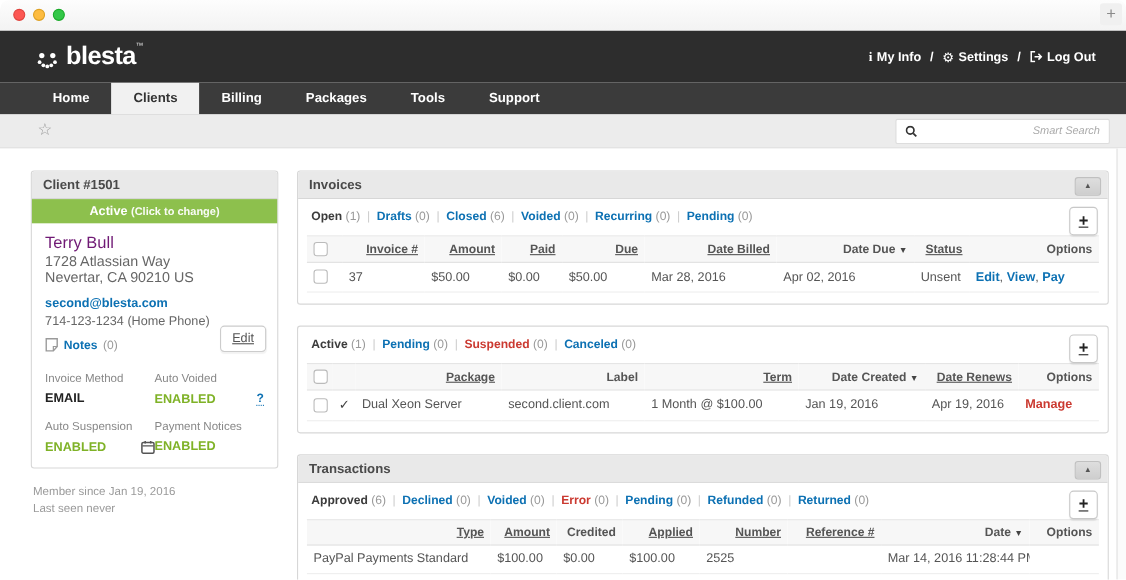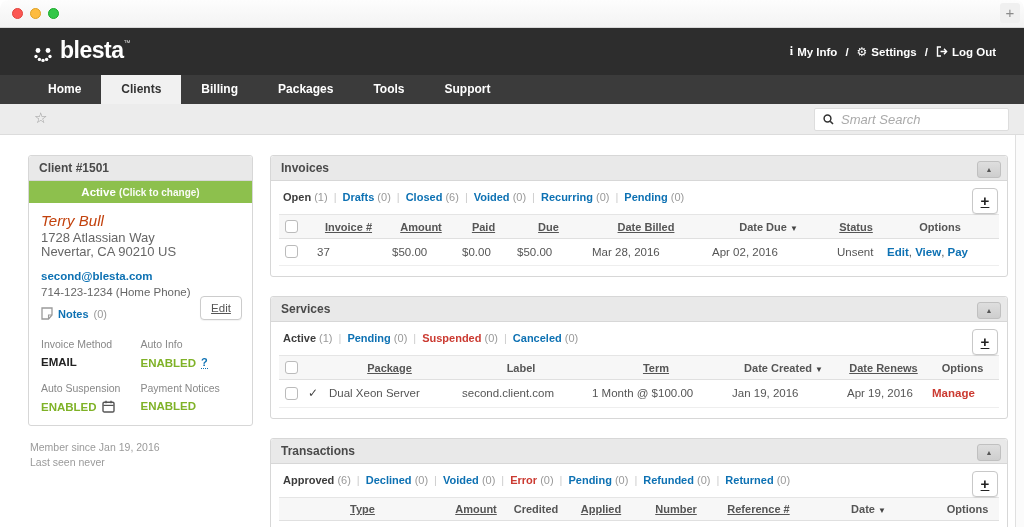--- a/index.html
+++ b/index.html
@@ -30,71 +30,71 @@
 
   
   .nav { height:29px; background:#3b3b3b; display:flex; padding-left:28px; }
   .tab { height:29px; line-height:29px; padding:0 20px; font-size:12px; font-weight:bold; color:#fff; text-decoration:none; }
   .tab.active { background:#f1f1f1; color:#333; }
 
   
   .subbar { position:relative; height:31px; background:#ececec; border-bottom:1px solid #dcdcdc; }
   .star { position:absolute; left:34px; top:5px; font-size:15px; color:#9a9a9a; }
   .search { position:absolute; right:15px; top:4px; width:195px; height:23px; background:#fff; border:1px solid #ddd; border-radius:2px; display:flex; align-items:center; padding:0 8px; gap:7px; }
-  .search input { border:none; outline:none; flex:1; font-size:13px; font-style:italic; color:#666; background:transparent; font-family:inherit; }
+  .search input { border:none; outline:none; flex:1; font-size:10px; font-style:italic; color:#666; background:transparent; font-family:inherit;text-align:right; }
   .search input::placeholder { color:#aaa; font-style:italic; }
 
   
   .content { position:relative; display:flex; align-items:flex-start; padding:20px 16px 0 28px; gap:17px; background:#fff; height:392px; }
   .scrollstrip { position:absolute; right:0; top:135px; bottom:0; width:9px; background:#fbfbfb; border-left:1px solid #e0e0e0; }
 
   
   .panel { border:1px solid #d7d7d7; border-radius:3px; background:#fff; }
   .panel-head { position:relative; height:25px; background:#e9e9e9; border-bottom:1px solid #d7d7d7; border-radius:3px 3px 0 0; display:flex; align-items:center; padding:0 10px; }
   .panel-title { font-size:12px; font-weight:bold; color:#4a4a4a; }
   .collapse-btn { position:absolute; right:6px; top:5px; width:24px; height:17px; background:linear-gradient(#dedede,#cecece); border:1px solid #c0c0c0; border-radius:3px; font-size:7px; color:#555; text-align:center; line-height:16px; }
 
   
   .sidebar { width:225px; flex:none; }
   .sb-panel { border:1px solid #d7d7d7; border-radius:3px; background:#fff; }
   .banner { height:22px; background:#8dc04d; color:#fff; text-align:center; line-height:22px; font-size:11.5px; }
   .banner b { font-weight:bold; }
   .banner .hint { font-size:10px; font-weight:bold; opacity:.95; }
   .contact { position:relative; padding:9px 12px 8px; }
-  .client-name { font-size:15px; color:#c2410c; font-weight:normal; margin-bottom:2px;font-style:italic; }
+  .client-name { font-size:15px; color:#701a75; font-weight:normal; margin-bottom:2px; }
   .addr { font-size:13px; color:#666; line-height:14px; }
   .email { display:inline-block; margin-top:11px; font-size:11.5px; font-weight:bold; color:#0d71b3; text-decoration:none; }
   .phone { font-size:11.5px; color:#666; margin-top:2px; }
   .ico-row { display:flex; align-items:center; gap:5px; margin-top:9px; font-size:11px; font-weight:bold; }
   .ico-row a { color:#0d71b3; text-decoration:none; }
   .ico-row .count { color:#999; font-weight:normal; }
   .edit-btn { position:absolute; right:10px; bottom:8px; width:42px; height:24px; background:#fff; border:1px solid #ccc; border-radius:4px; font-size:11.5px; color:#555; text-align:center; line-height:22px; box-shadow:0 1px 1px rgba(0,0,0,.05); }
   .memberof { border-top:1px solid #e3e3e3; border-bottom:1px solid #e3e3e3; padding:9px 12px; font-size:11px; font-weight:bold; color:#666; }
   .memberof .badge { background:#dcdcdc; color:#333; padding:1px 4px; border-radius:2px; font-weight:bold; }
   .settings-grid { display:grid; grid-template-columns:1fr 1fr; padding:10px 12px 12px; row-gap:13px; }
   .set-label { font-size:10.5px; color:#888; margin-bottom:6px; }
   .set-value { font-size:11.5px; font-weight:bold; color:#222; display:flex; align-items:center; gap:5px; }
-  .set-value.green { color:#7fb227; }
+  .set-value.green { color:#7fb227;justify-content:space-between; }
   .qmark { color:#0d71b3; font-weight:bold; text-decoration:none; border-bottom:1px dotted #0d71b3; font-size:11px; }
   .meta { margin:14px 2px 0; font-size:10.5px; color:#9a9a9a; line-height:14px; }
 
   
   .main { flex:1; min-width:0; }
   .main .panel { margin-bottom:19px; }
   .panel-body { position:relative; padding:0 0 10px; }
   .filter-row { padding:10px 12px 9px; font-size:11px; font-weight:bold; color:#555; }
   .fitem { text-decoration:none; color:#0d71b3; }
   .fitem .cnt { color:#999; font-weight:normal; }
   .fitem.cur { color:#3c3c3c; }
   .fitem.red { color:#cb3a31;margin-top:40px; }
   .fsep { color:#ccc; font-weight:normal; margin:0 6px; }
   .add-btn { position:absolute; right:9px; top:7px; width:26px; height:26px; background:#fff; border:1px solid #c8c8c8; border-radius:4px; font-size:15px; font-weight:bold; color:#222; text-align:center; line-height:24px; box-shadow:0 1px 1px rgba(0,0,0,.07); }
 
   table.grid { width:calc(100% - 16px); margin:2px 8px 0; border-collapse:collapse; table-layout:fixed; font-size:11.5px; color:#555; }
-  table.grid th { background:#f7f7f7; font-size:11px; font-weight:bold; color:#555; text-align:center; padding:5px 6px; border-top:1px solid #e5e5e5; border-bottom:1px solid #e0e0e0; white-space:nowrap; overflow:hidden; }
+  table.grid th { background:#f7f7f7; font-size:11px; font-weight:bold; color:#555; text-align:right; padding:5px 6px; border-top:1px solid #e5e5e5; border-bottom:1px solid #e0e0e0; white-space:nowrap; overflow:hidden; }
   table.grid th.sortable { text-decoration:underline; }
   table.grid td { padding:6px 6px 7px; border-bottom:1px solid #eee; white-space:nowrap; overflow:hidden; }
   .cb { width:13px; height:13px; border:1px solid #bbb; border-radius:3px; background:#fff; }
   .sort-caret { font-size:8px; color:#444; text-decoration:none; display:inline-block; margin-left:3px; }
   .opt-link { color:#0d71b3; text-decoration:none; font-weight:bold; }
   .opt-link.red { color:#cb3a31; }
   .checkmark { color:#444; font-size:12px; }
   svg.licon { display:block; }
 </style>
 </head>
@@ -198,21 +198,21 @@
             <span class="count">(0)</span>
           </div>
           <a href="#" class="edit-btn">Edit</a>
         </div>
         <div class="settings-grid">
           <div>
             <div class="set-label">Invoice Method</div>
             <div class="set-value">EMAIL</div>
           </div>
           <div>
-            <div class="set-label">Auto Info</div>
+            <div class="set-label">Auto Voided</div>
             <div class="set-value green">
               <span>ENABLED</span>
               <a href="#" class="qmark">?</a>
             </div>
           </div>
           <div>
             <div class="set-label">Auto Suspension</div>
             <div class="set-value green">
               <span>ENABLED</span>
               <span>
@@ -287,24 +287,20 @@
               <td>Apr 02, 2016</td>
               <td>Unsent</td>
               <td><a href="#" class="opt-link">Edit</a><span>,</span> <a href="#" class="opt-link">View</a><span>,</span> <a href="#" class="opt-link">Pay</a></td>
             </tr>
               </tbody>
           </table>
         </div>
       </section>
 
       <section class="panel">
-        <div class="panel-head">
-          <span class="panel-title">Services</span>
-          <span class="collapse-btn">▲</span>
-        </div>
         <div class="panel-body">
           <div class="filter-row">
             <a href="#" class="fitem cur"><span>Active</span> <span class="cnt">(1)</span></a><span class="fsep">|</span><a href="#" class="fitem"><span>Pending</span> <span class="cnt">(0)</span></a><span class="fsep">|</span><a href="#" class="fitem red"><span>Suspended</span> <span class="cnt">(0)</span></a><span class="fsep">|</span><a href="#" class="fitem"><span>Canceled</span> <span class="cnt">(0)</span></a>
           </div>
           <a href="#" class="add-btn">+</a>
           <table class="grid">
             <colgroup>
                 <col style="width:23px">
                 <col style="width:21px">
                 <col style="width:133px">

